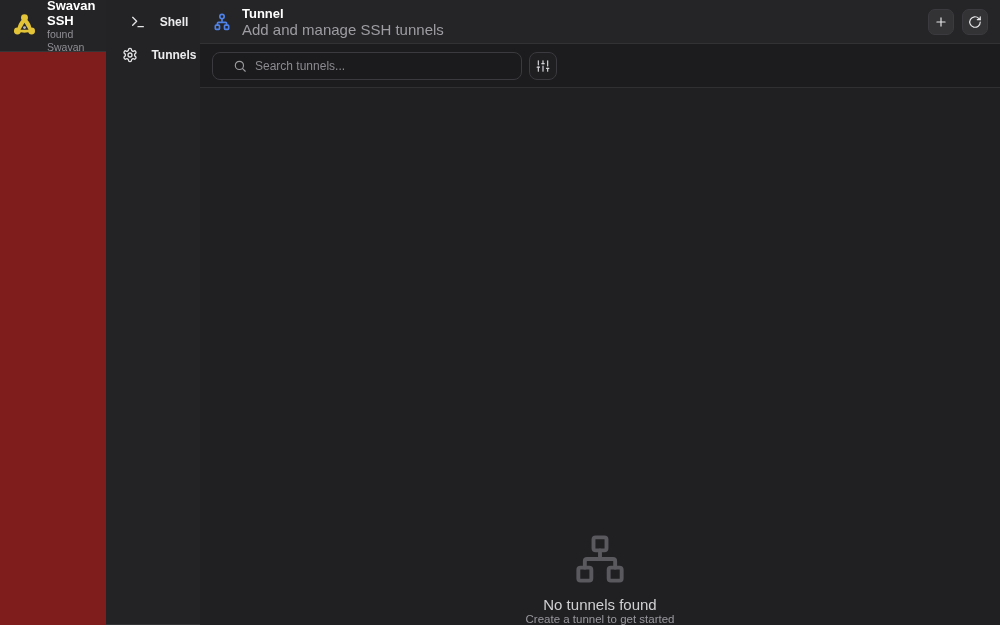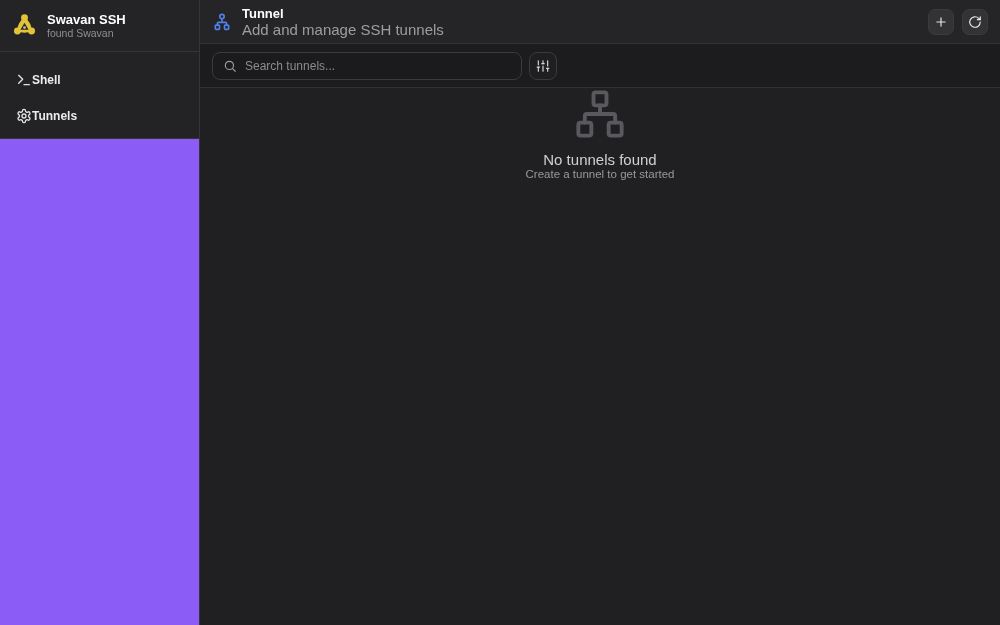--- a/index.html
+++ b/index.html
@@ -1,32 +1,32 @@
 <!DOCTYPE html>
 <html><head>
 <meta charset="utf-8">
 <style>
   * { margin:0; padding:0; box-sizing:border-box; }
   html,body { width:1000px; height:625px; overflow:hidden; background:#202023;
     font-family:"Liberation Sans","DejaVu Sans",sans-serif; }
   .app { display:flex; width:1000px; height:625px; }
 
   
-  .sidebar { width:200px; flex:0 0 200px; background:#8b5cf6; border-right:1px solid #353538;
-    display:flex; flex-direction:column; }
+  .sidebar { width:200px; flex:0 0 200px; background:#7f1d1d; border-right:1px solid #353538;
+    display:flex; flex-direction:row; }
   .sidebar-header { height:52px; flex:0 0 52px; background:#242427; border-bottom:1px solid #353538;
     display:flex; align-items:center; gap:9px; padding:0 11px; }
   .logo { width:27px; height:27px; display:flex; align-items:center; justify-content:center; }
   .app-title { font-size:13px; font-weight:bold; color:#ffffff; line-height:15px; }
   .app-sub { font-size:10.5px; color:#8f8f94; line-height:13px; }
 
   .nav { background:#232326; border-bottom:1px solid #343437; padding:6px 5px 8px 5px; }
-  .nav-item { display:flex; align-items:center; gap:0; height:28px; padding:0 9px;
-    margin:8px 1px 5px 1px; border-radius:7px; color:#ececee; font-size:12px; font-weight:600;
-    cursor:pointer; }
+  .nav-item { display:flex; align-items:center; gap:13px; height:28px; padding:0 9px;
+    margin:2px 1px 5px 1px; border-radius:7px; color:#ececee; font-size:12px; font-weight:600;
+    cursor:pointer;justify-content:center; }
   .nav-item:last-child { margin-bottom:0; }
   .nav-item.active { background:#1c1c1f; }
   .nav-item .icn { width:17px; height:17px; display:flex; align-items:center; justify-content:center;
     color:#e3e3e6; }
   .icn svg { display:block; }
 
   .sidebar-spacer { flex:1; }
   .sidebar-footer { border-top:1px solid #353538; padding:6px 8px 7px 8px; }
   .new-connection-btn { width:100%; height:30px; background:#2b5a54; border:none; border-radius:8px;
     display:flex; align-items:center; gap:12px; padding:0 12px; color:#f2f2f4; font-size:12px;
@@ -42,30 +42,30 @@
     justify-content:center; }
   .header-title { font-size:13px; font-weight:bold; color:#ffffff; line-height:16px; }
   .header-sub { font-size:15px; color:#9d9da2; line-height:15px; }
   .header-actions { margin-left:auto; display:flex; gap:8px; }
   .icon-btn { width:26px; height:26px; background:#333336; border:1px solid #3b3b3f; border-radius:7px;
     display:flex; align-items:center; justify-content:center; color:#e6e6e8; cursor:pointer; }
 
   .toolbar { height:44px; flex:0 0 44px; background:#1c1c1e; border-bottom:1px solid #303033;
     display:flex; align-items:center; gap:7px; padding:0 12px; }
   .search-box { width:310px; height:28px; border:1px solid #3a3a3f; border-radius:8px;
-    background:#1b1b1d; display:flex; align-items:center; gap:8px; padding:0 10px; }
+    background:#1b1b1d; display:flex; align-items:center; gap:8px; padding:0 20px; }
   .search-box .icn { color:#9b9ba0; }
   .search-box input { flex:1; background:transparent; border:none; outline:none; color:#d6d6da;
     font-size:12px; font-family:inherit; }
   .search-box input::placeholder { color:#8b8b90; }
   .filter-btn { width:28px; height:28px; border:1px solid #3a3a3f; border-radius:8px;
     background:#1f1f22; display:flex; align-items:center; justify-content:center; color:#d8d8db;
     cursor:pointer; }
 
-  .content { flex:1; background:#202023; display:flex; align-items:flex-start; justify-content:center; }
+  .content { flex:1; background:#202023; display:flex; align-items:flex-end; justify-content:center; }
   .empty { text-align:center; }
   .empty-icon { color:#59595e; display:flex; justify-content:center; }
   .empty-title { margin-top:11px; font-size:15px; color:#d0d0d3; }
   .empty-sub { margin-top:0; font-size:11.5px; color:#98989d; }
 </style>
 </head>
 <body>
 
 <div class="app">
 

